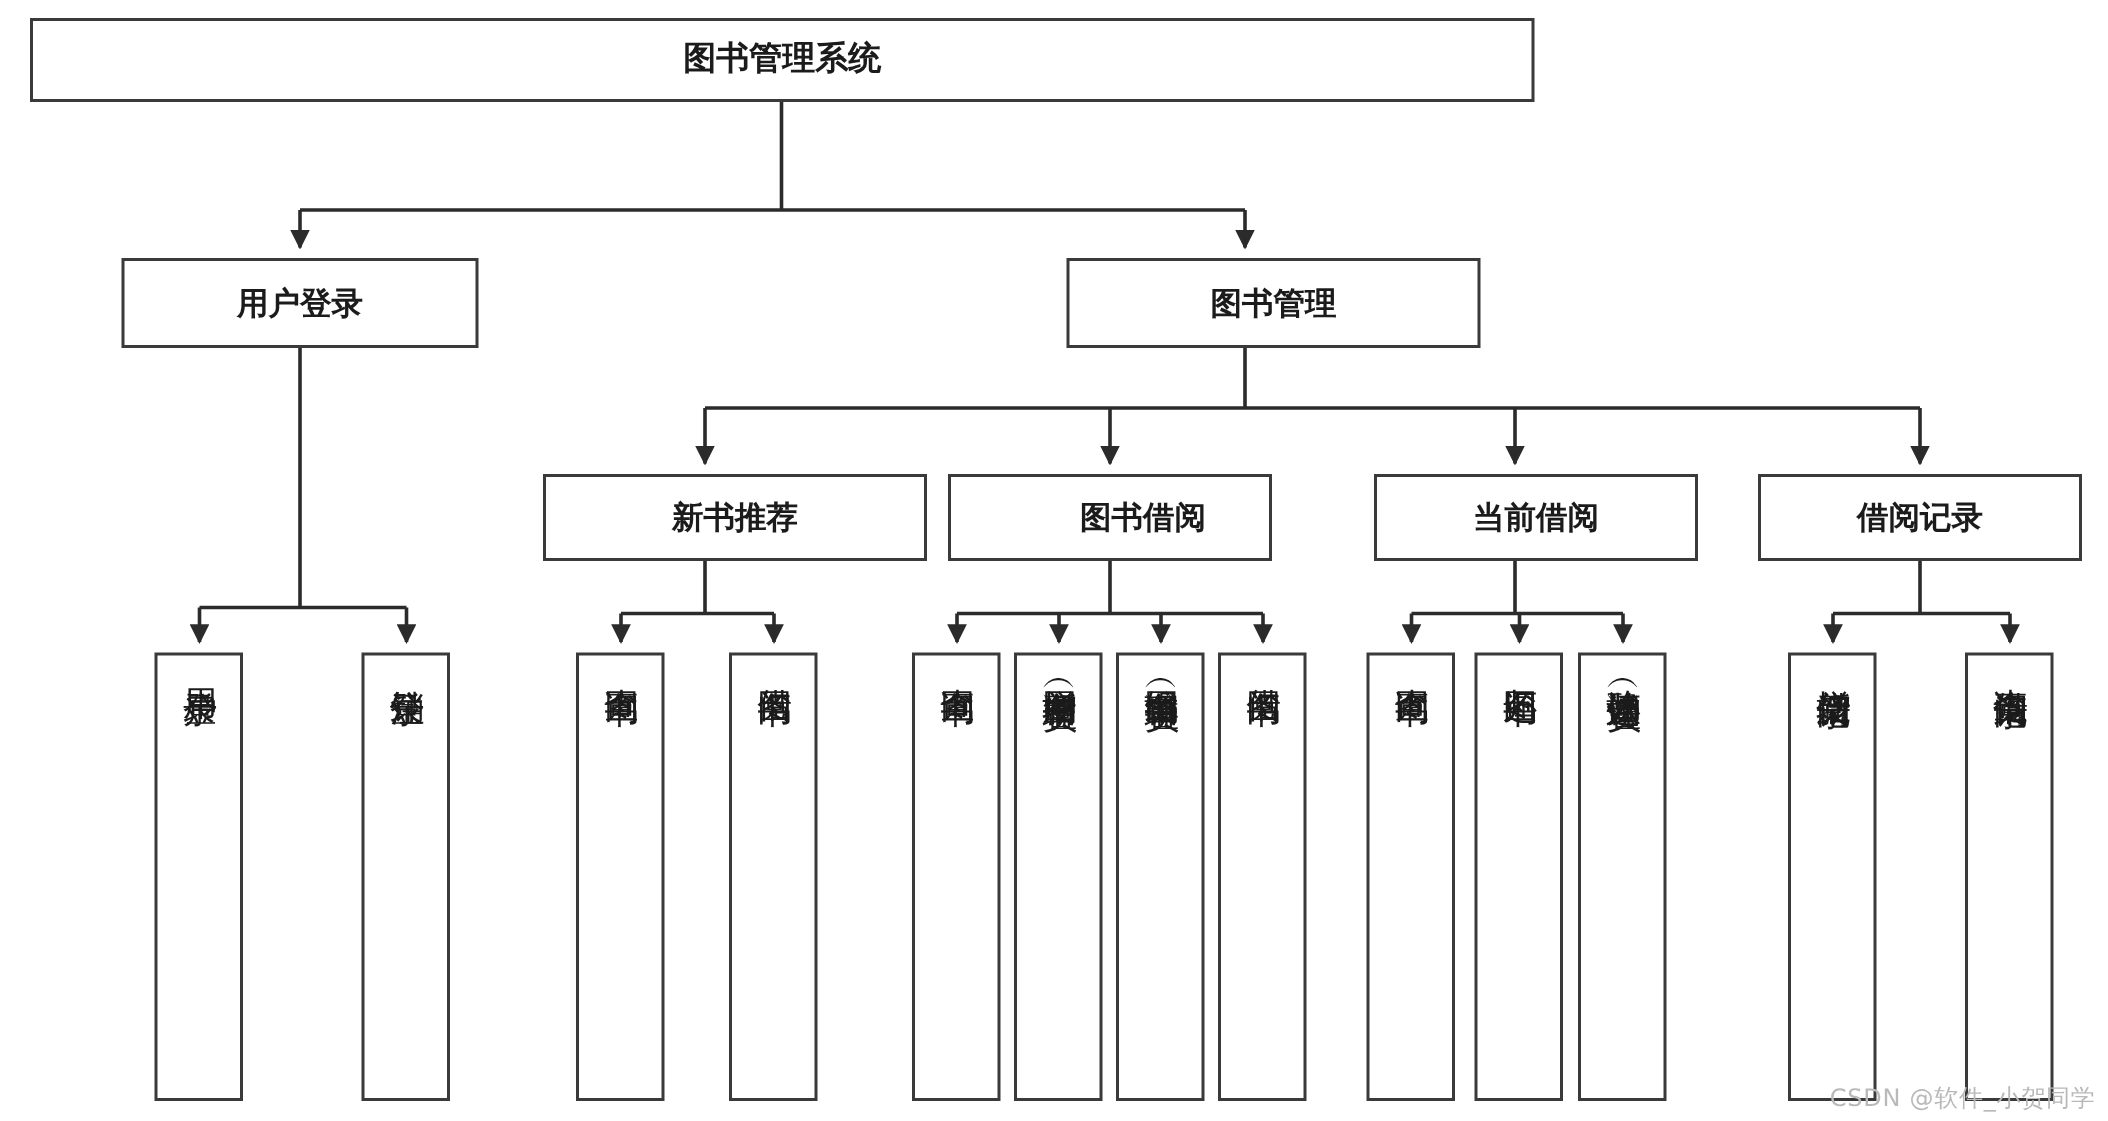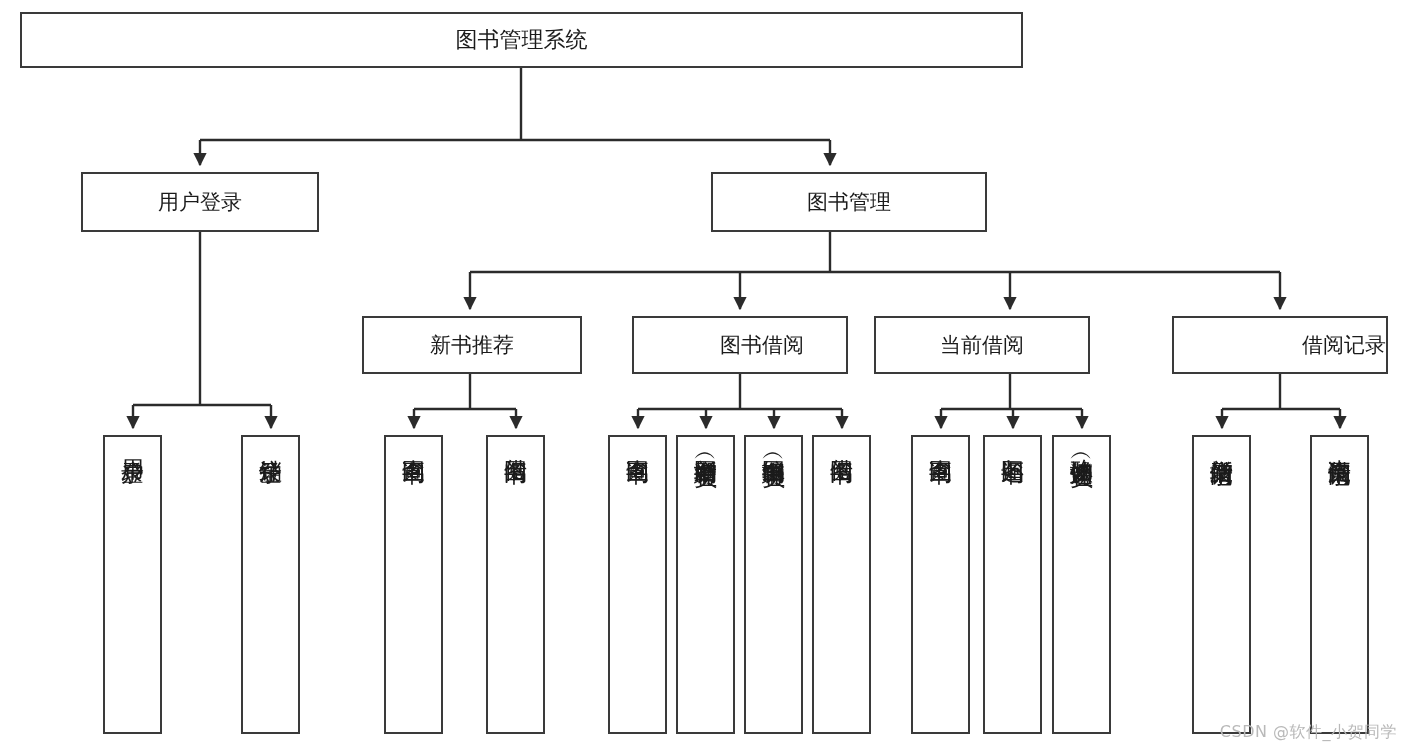--- a/index.html
+++ b/index.html
@@ -40,20 +40,21 @@
   .node-label {
     display: block;
     text-align: center;
     line-height: 1.18;
     white-space: nowrap;
   }
   
   .h-node .node-label {
     writing-mode: horizontal-tb;
     font-size: 21px;
+    font-weight: bold;
   }
   .node.root .node-label { font-size: 22px; }
   
   .v-node {
     align-items: flex-start;
     padding-top: 4px;
   }
   .v-node .node-label {
     writing-mode: vertical-rl;
     text-orientation: upright;
@@ -133,30 +134,30 @@
     <span class="node-label">图书管理系统</span>
   </div>
 
   <div class="node h-node" style="left: 81px; top: 172px; width: 238px; height: 60px;">
     <span class="node-label">用户登录</span>
   </div>
   <div class="node h-node" style="left: 711px; top: 172px; width: 276px; height: 60px;">
     <span class="node-label">图书管理</span>
   </div>
 
-  <div class="node h-node" style="left: 362px; top: 316px; width: 220px; height: 58px;">
+  <div class="node h-node" style="left: 362px; top: 316px; width: 256px; height: 58px;">
     <span class="node-label">新书推荐</span>
   </div>
   <div class="node h-node" style="left: 632px; top: 316px; width: 216px; height: 58px; padding-left: 44px;">
     <span class="node-label">图书借阅</span>
   </div>
-  <div class="node h-node" style="left: 874px; top: 316px; width: 216px; height: 58px;">
+  <div class="node h-node" style="left: 916px; top: 316px; width: 216px; height: 58px;">
     <span class="node-label">当前借阅</span>
   </div>
-  <div class="node h-node" style="left: 1172px; top: 316px; width: 216px; height: 58px; justify-content: flex-end;">
+  <div class="node h-node" style="left: 1172px; top: 316px; width: 216px; height: 58px;">
     <span class="node-label">借阅记录</span>
   </div>
 
   <div class="node v-node" style="left: 103px; top: 435px; width: 59px; height: 299px;">
     <span class="node-label">用户登录</span>
   </div>
   <div class="node v-node" style="left: 241px; top: 435px; width: 59px; height: 299px;">
     <span class="node-label">注销登录</span>
   </div>
   <div class="node v-node" style="left: 384px; top: 435px; width: 59px; height: 299px;">

